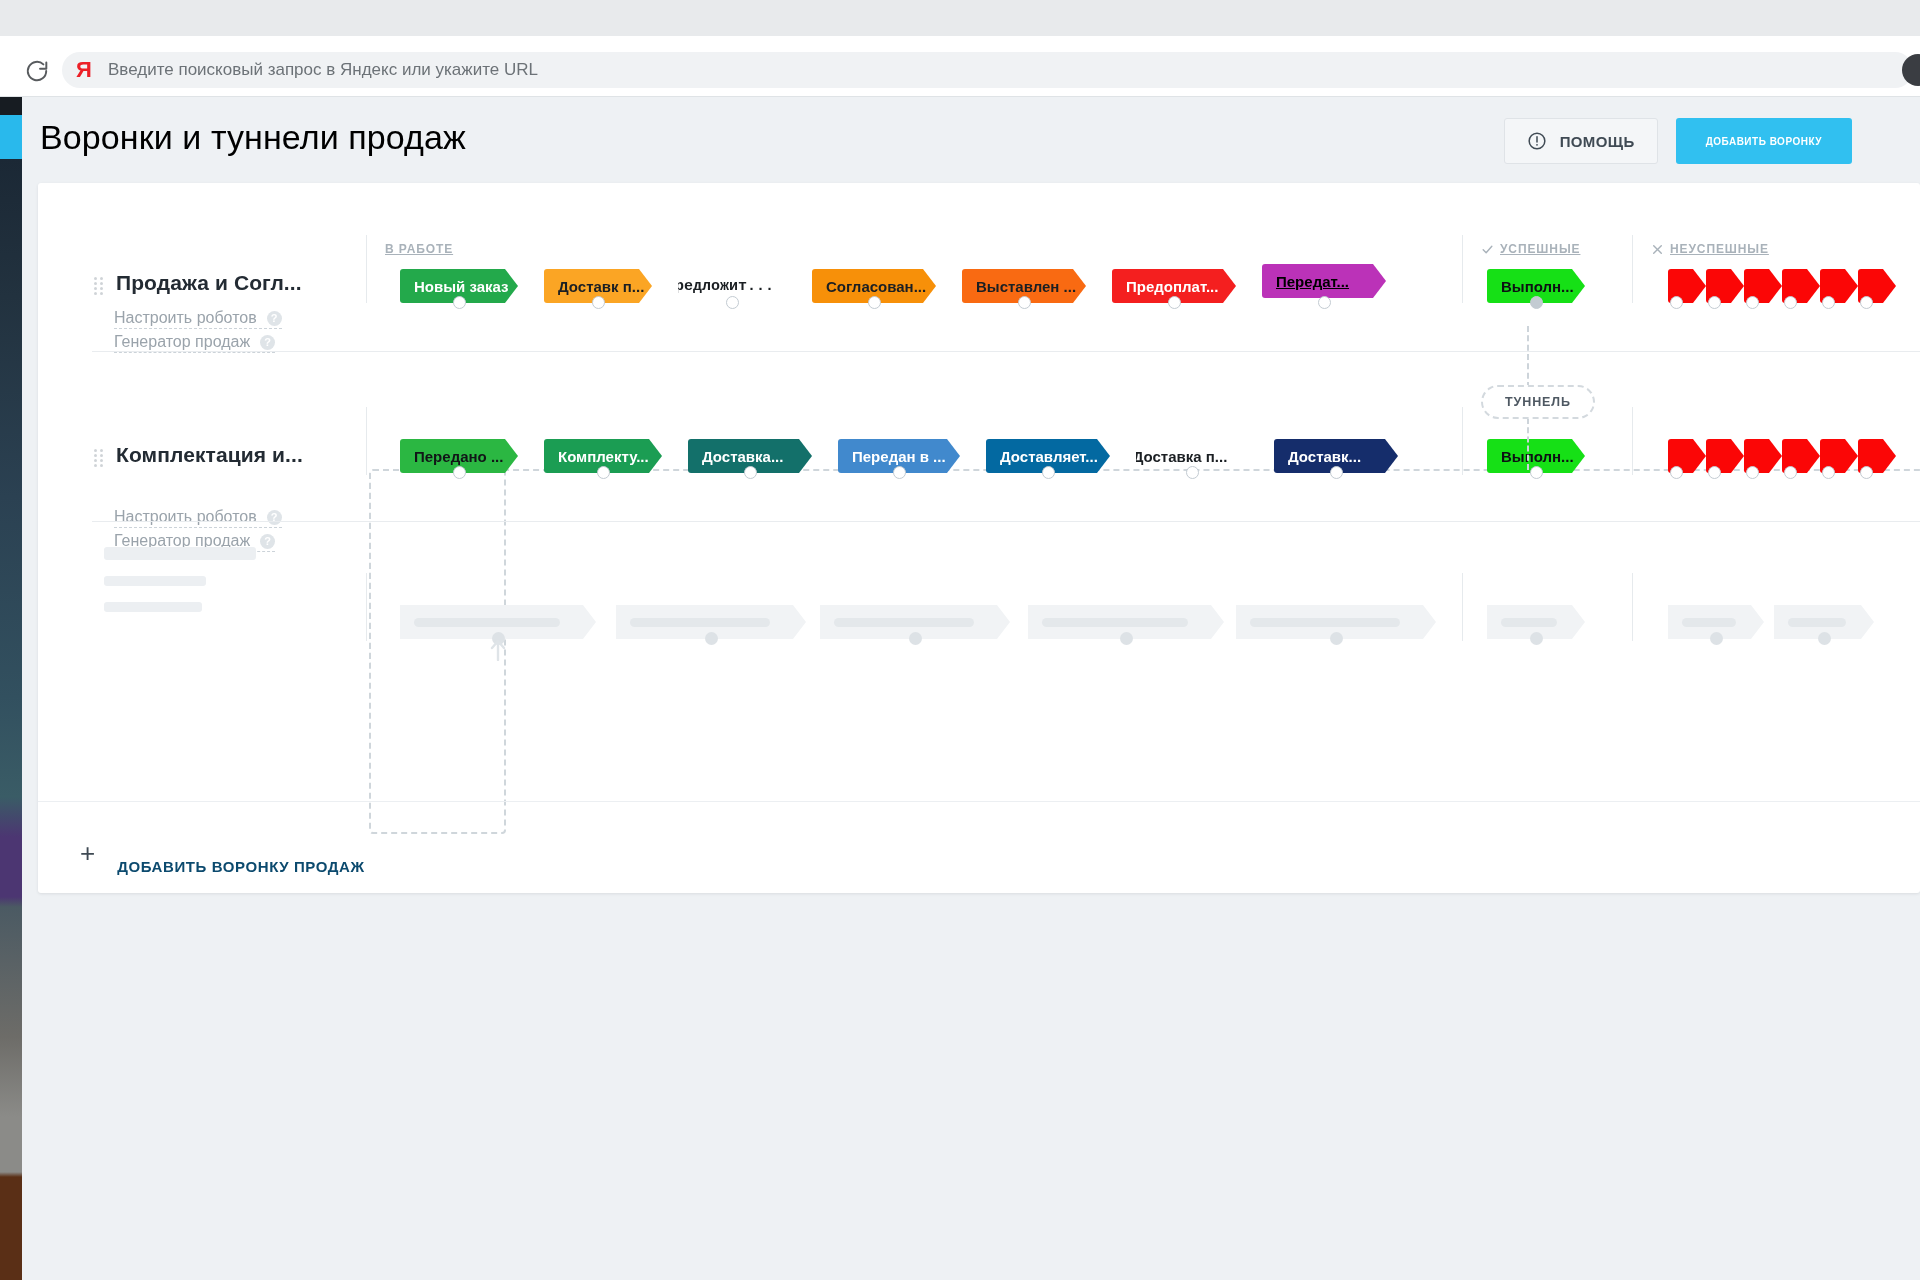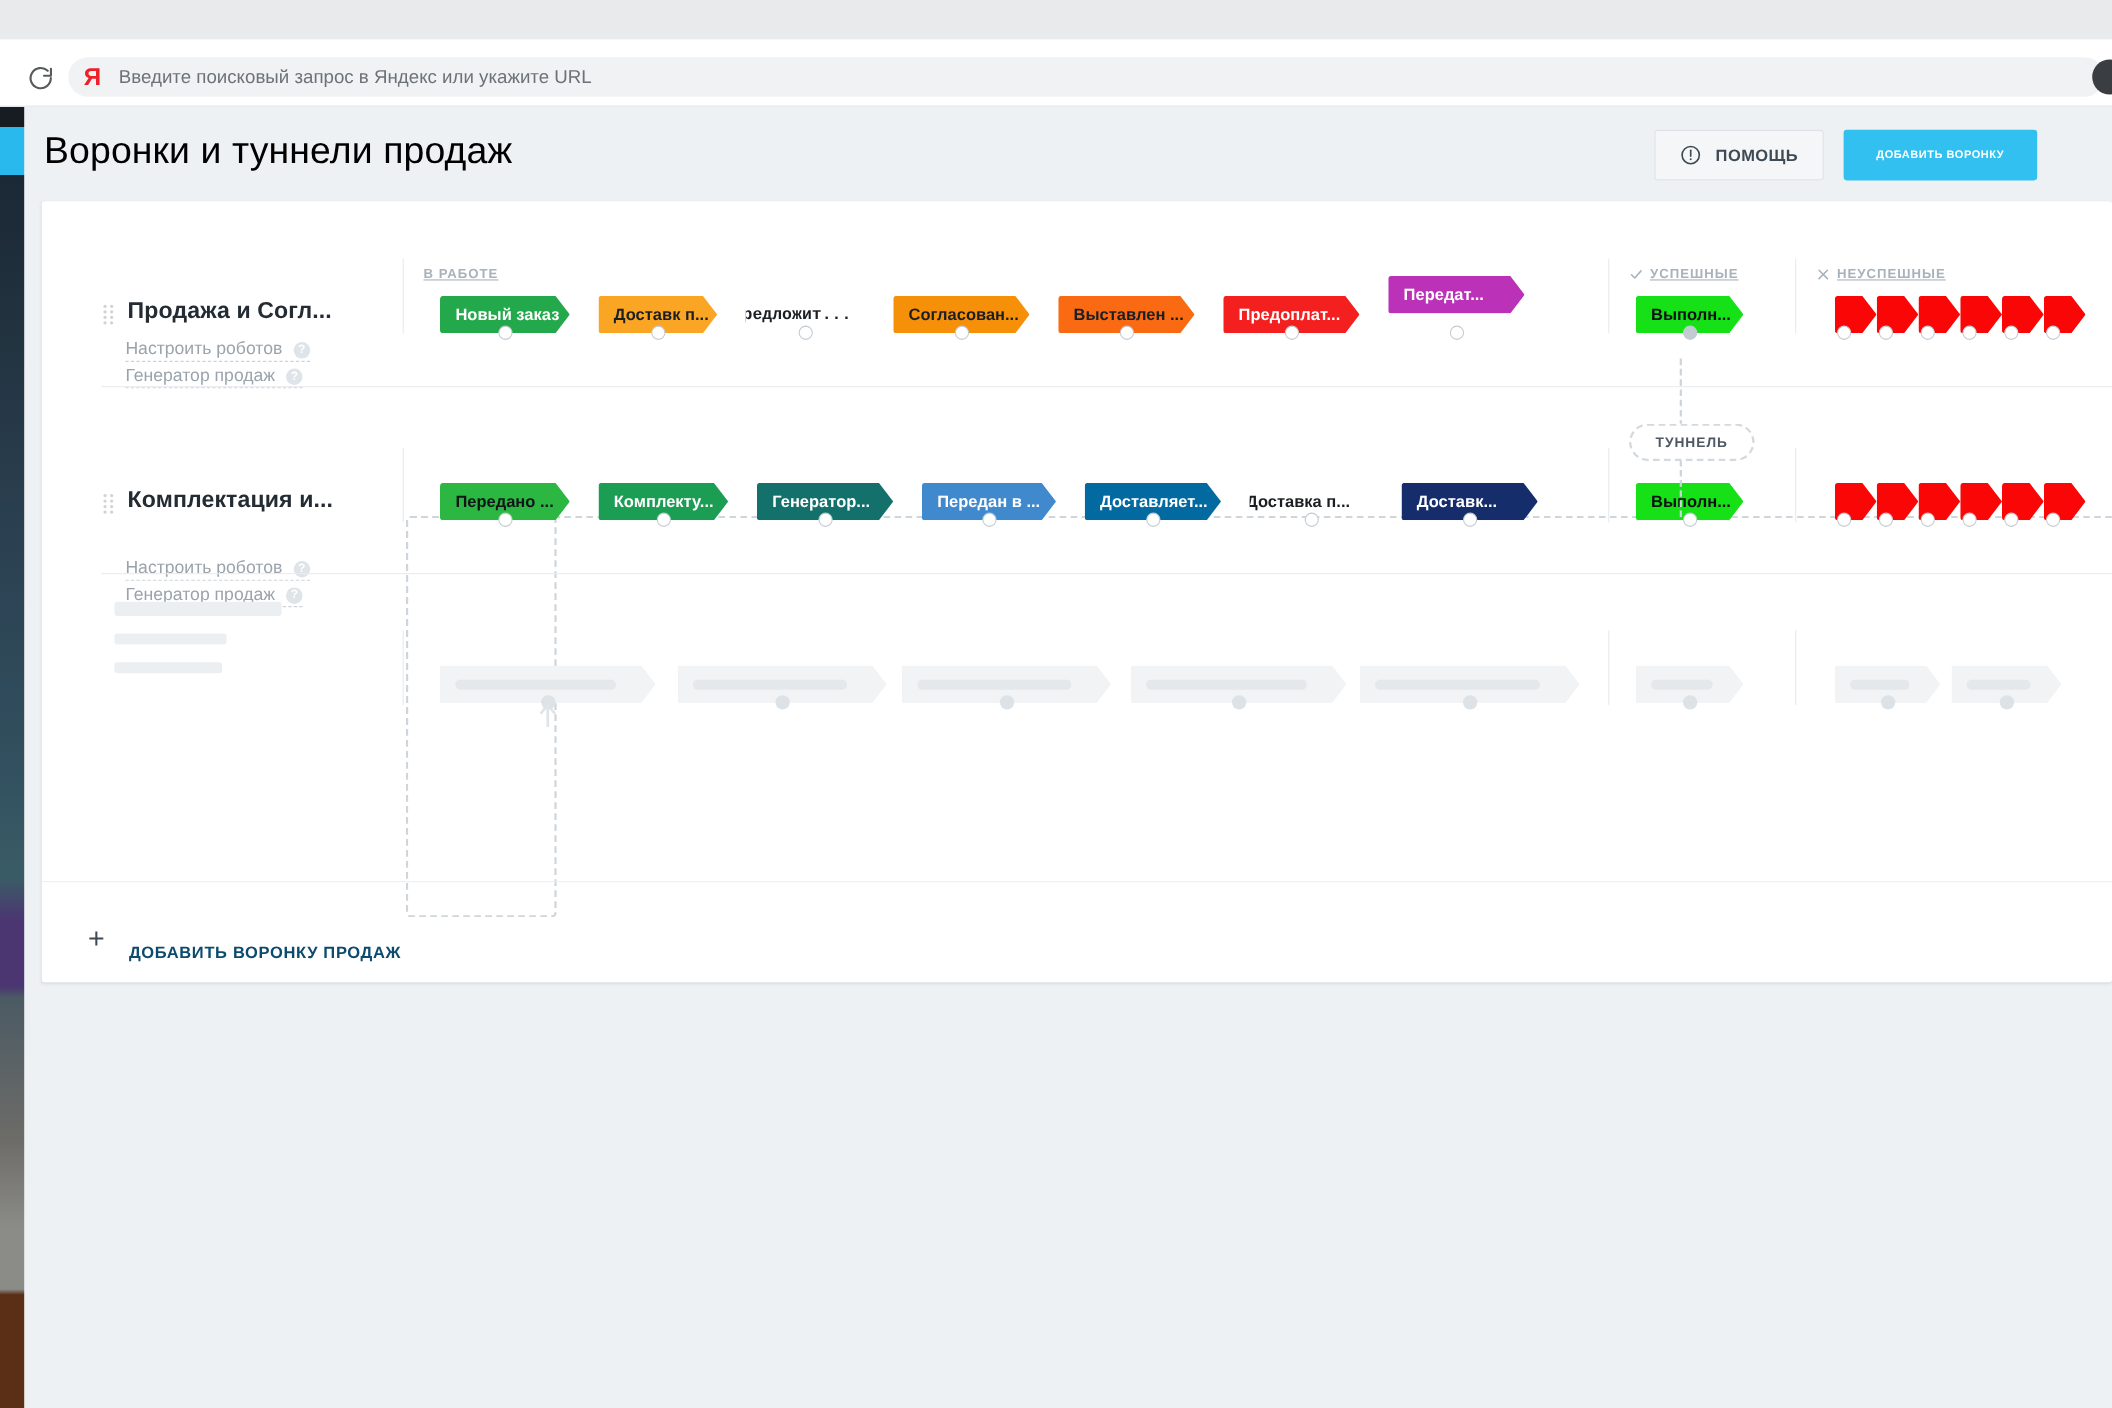--- a/index.html
+++ b/index.html
@@ -548,21 +548,21 @@
         </div>
         <div class="stage-dot" style="left: 829.5px; top: 113px;"></div>
         <div class="stage" style="left: 924px; top: 86px; width: 124px; background: rgb(249, 106, 18); color: rgb(27, 31, 35);">
           <span>Выставлен ...</span>
         </div>
         <div class="stage-dot" style="left: 979.5px; top: 113px;"></div>
         <div class="stage" style="left: 1074px; top: 86px; width: 124px; background: rgb(244, 31, 31); color: rgb(255, 255, 255);">
           <span>Предоплат...</span>
         </div>
         <div class="stage-dot" style="left: 1129.5px; top: 113px;"></div>
-        <div class="stage" style="left: 1224px; top: 68px; width: 124px; background: rgb(187, 50, 184); color: #ffffff;">
+        <div class="stage" style="left: 1224px; top: 81px; width: 124px; background: rgb(187, 50, 184); color: #000000; text-decoration: underline;">
           <span>Передат...</span>
         </div>
         <div class="stage-dot" style="left: 1279.5px; top: 113px;"></div>
         <div class="stage" style="left: 1449px; top: 86px; width: 98px; background: rgb(22, 224, 22); color: rgb(13, 17, 19);">
           <span>Выполн...</span>
         </div>
         <div class="stage-dot filled" style="left: 1491.5px; top: 113px;"></div>
         <div class="stage" style="left: 1630px; top: 86px; width: 32px; background: rgb(251, 6, 6); color: rgb(255, 255, 255);">
           <span></span>
         </div>
@@ -614,21 +614,21 @@
         </div>
         <div class="stage" style="left: 362px; top: 256px; width: 118px; background: rgb(43, 183, 66); color: rgb(17, 21, 23);">
           <span>Передано ...</span>
         </div>
         <div class="stage-dot" style="left: 414.5px; top: 283px;"></div>
         <div class="stage" style="left: 506px; top: 256px; width: 118px; background: rgb(27, 157, 83); color: rgb(255, 255, 255);">
           <span>Комплекту...</span>
         </div>
         <div class="stage-dot" style="left: 558.5px; top: 283px;"></div>
         <div class="stage" style="left: 650px; top: 256px; width: 124px; background: rgb(19, 112, 106); color: rgb(255, 255, 255);">
-          <span>Генератор...</span>
+          <span>Доставка...</span>
         </div>
         <div class="stage-dot" style="left: 705.5px; top: 283px;"></div>
         <div class="stage" style="left: 800px; top: 256px; width: 122px; background: rgb(65, 137, 205); color: rgb(255, 255, 255);">
           <span>Передан в ...</span>
         </div>
         <div class="stage-dot" style="left: 854.5px; top: 283px;"></div>
         <div class="stage" style="left: 948px; top: 256px; width: 124px; background: #0369a1; color: rgb(255, 255, 255);">
           <span>Доставляет...</span>
         </div>
         <div class="stage-dot" style="left: 1003.5px; top: 283px;"></div>

